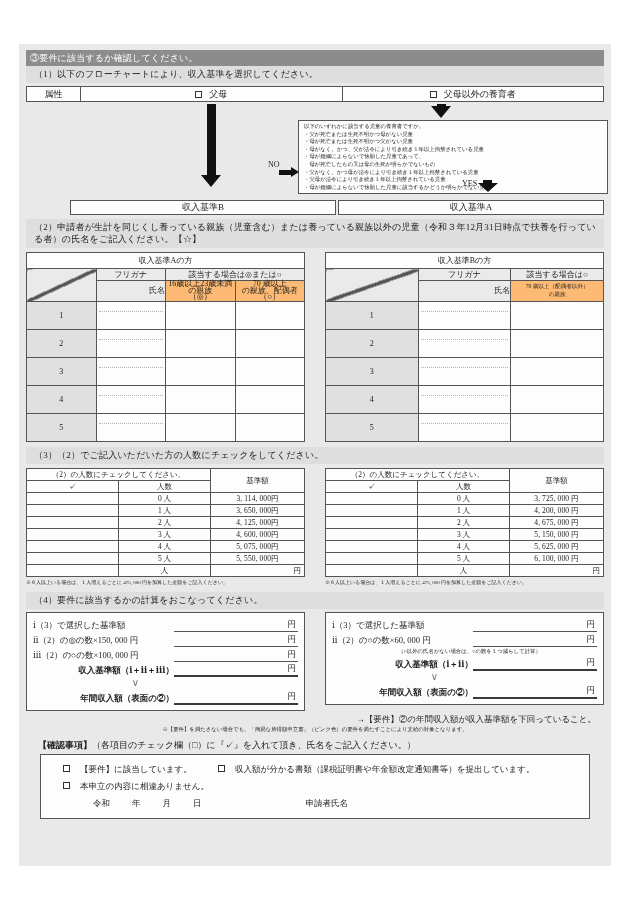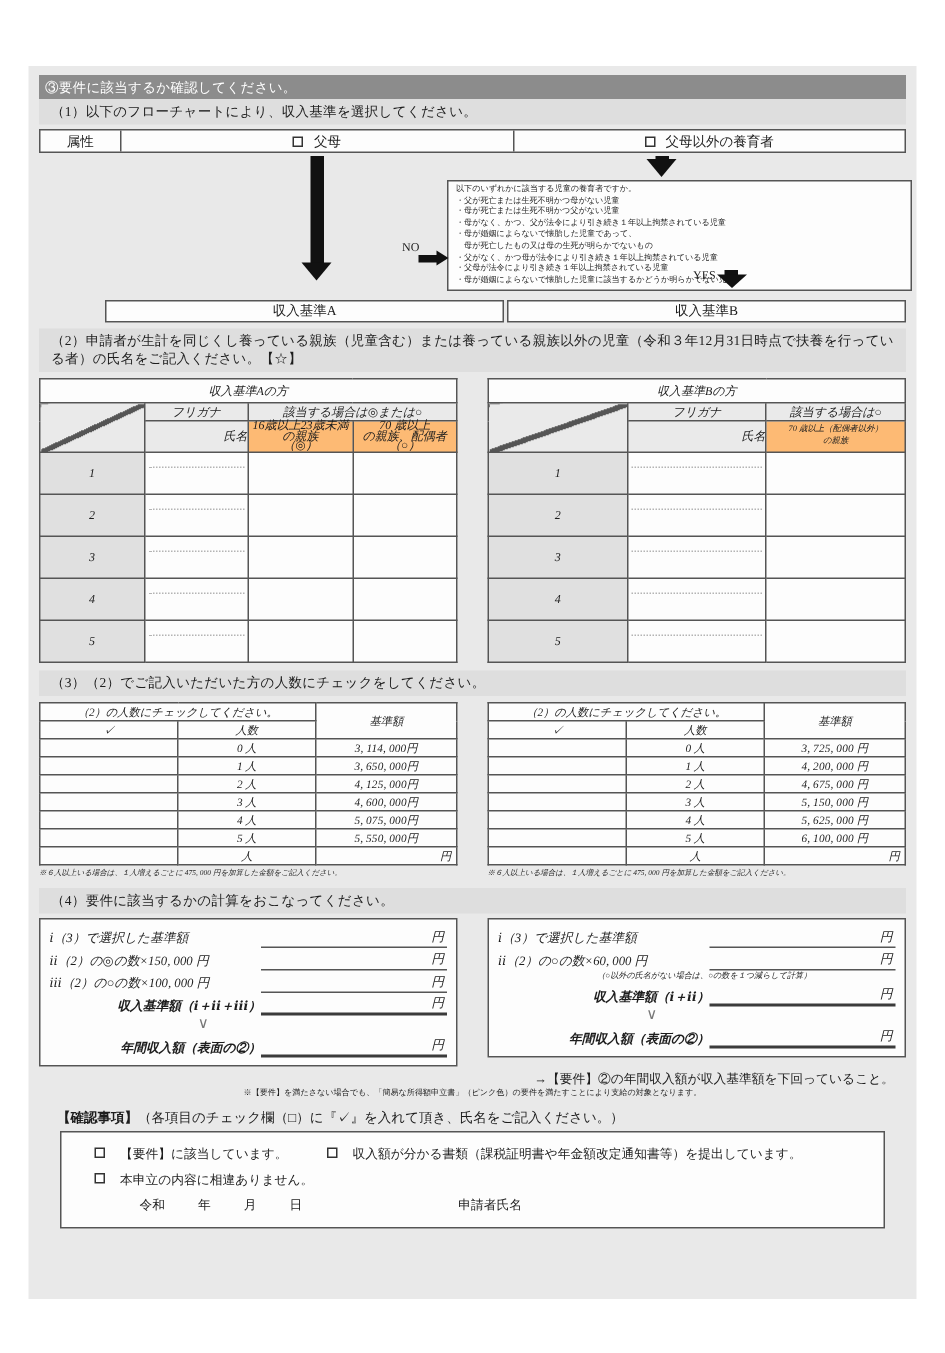--- a/index.html
+++ b/index.html
@@ -169,21 +169,20 @@
     font-size: 9px;
     line-height: 13px;
   }
   .std-cell + .std-cell { margin-left: 2px; }
 
   
   .two-col {
     display: flex;
     gap: 20px;
     margin-top: 4px;
-    font-style: italic;
   }
   .col { width: 285px; }
   table.nm {
     width: 100%;
     border-collapse: collapse;
     background: #fdfdfd;
     table-layout: fixed;
   }
   table.nm td, table.nm th {
     border: 1px solid #555;
@@ -416,22 +415,22 @@
     </div>
 
     <div class="no-label">NO</div>
     <div class="no-arrow"></div>
 
     <div class="yes-label">YES</div>
     <div class="yes-arrow"></div>
   </div>
 
   <div class="std-row">
+    <div class="std-cell">収入基準B</div>
     <div class="std-cell">収入基準A</div>
-    <div class="std-cell">収入基準B</div>
   </div>
 
   <div class="subband two-line" style="margin-top:4px;">（2）申請者が生計を同じくし養っている親族（児童含む）または養っている親族以外の児童（令和３年12月31日時点で扶養を行っている者）の氏名をご記入ください。【☆】</div>
 
   <div class="two-col">
 
     <div class="col">
       <table class="nm">
         <tbody>
             <tr>

